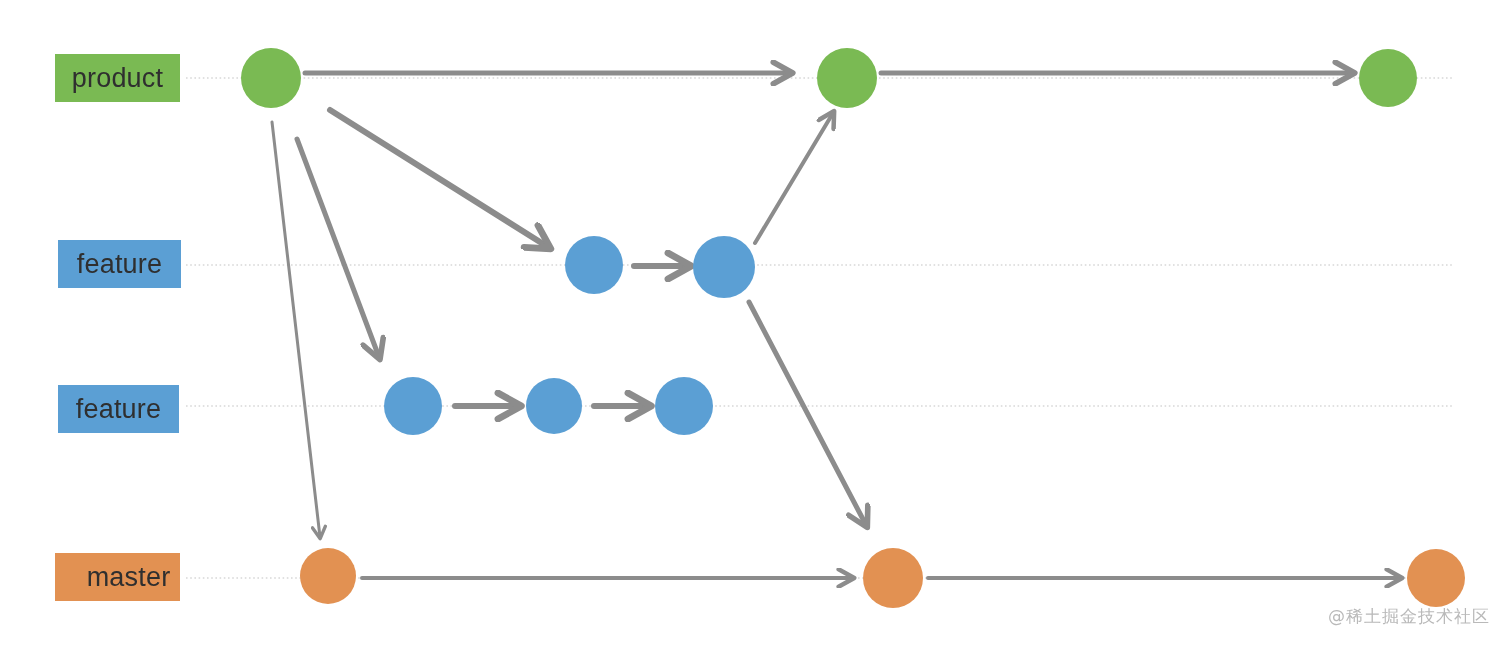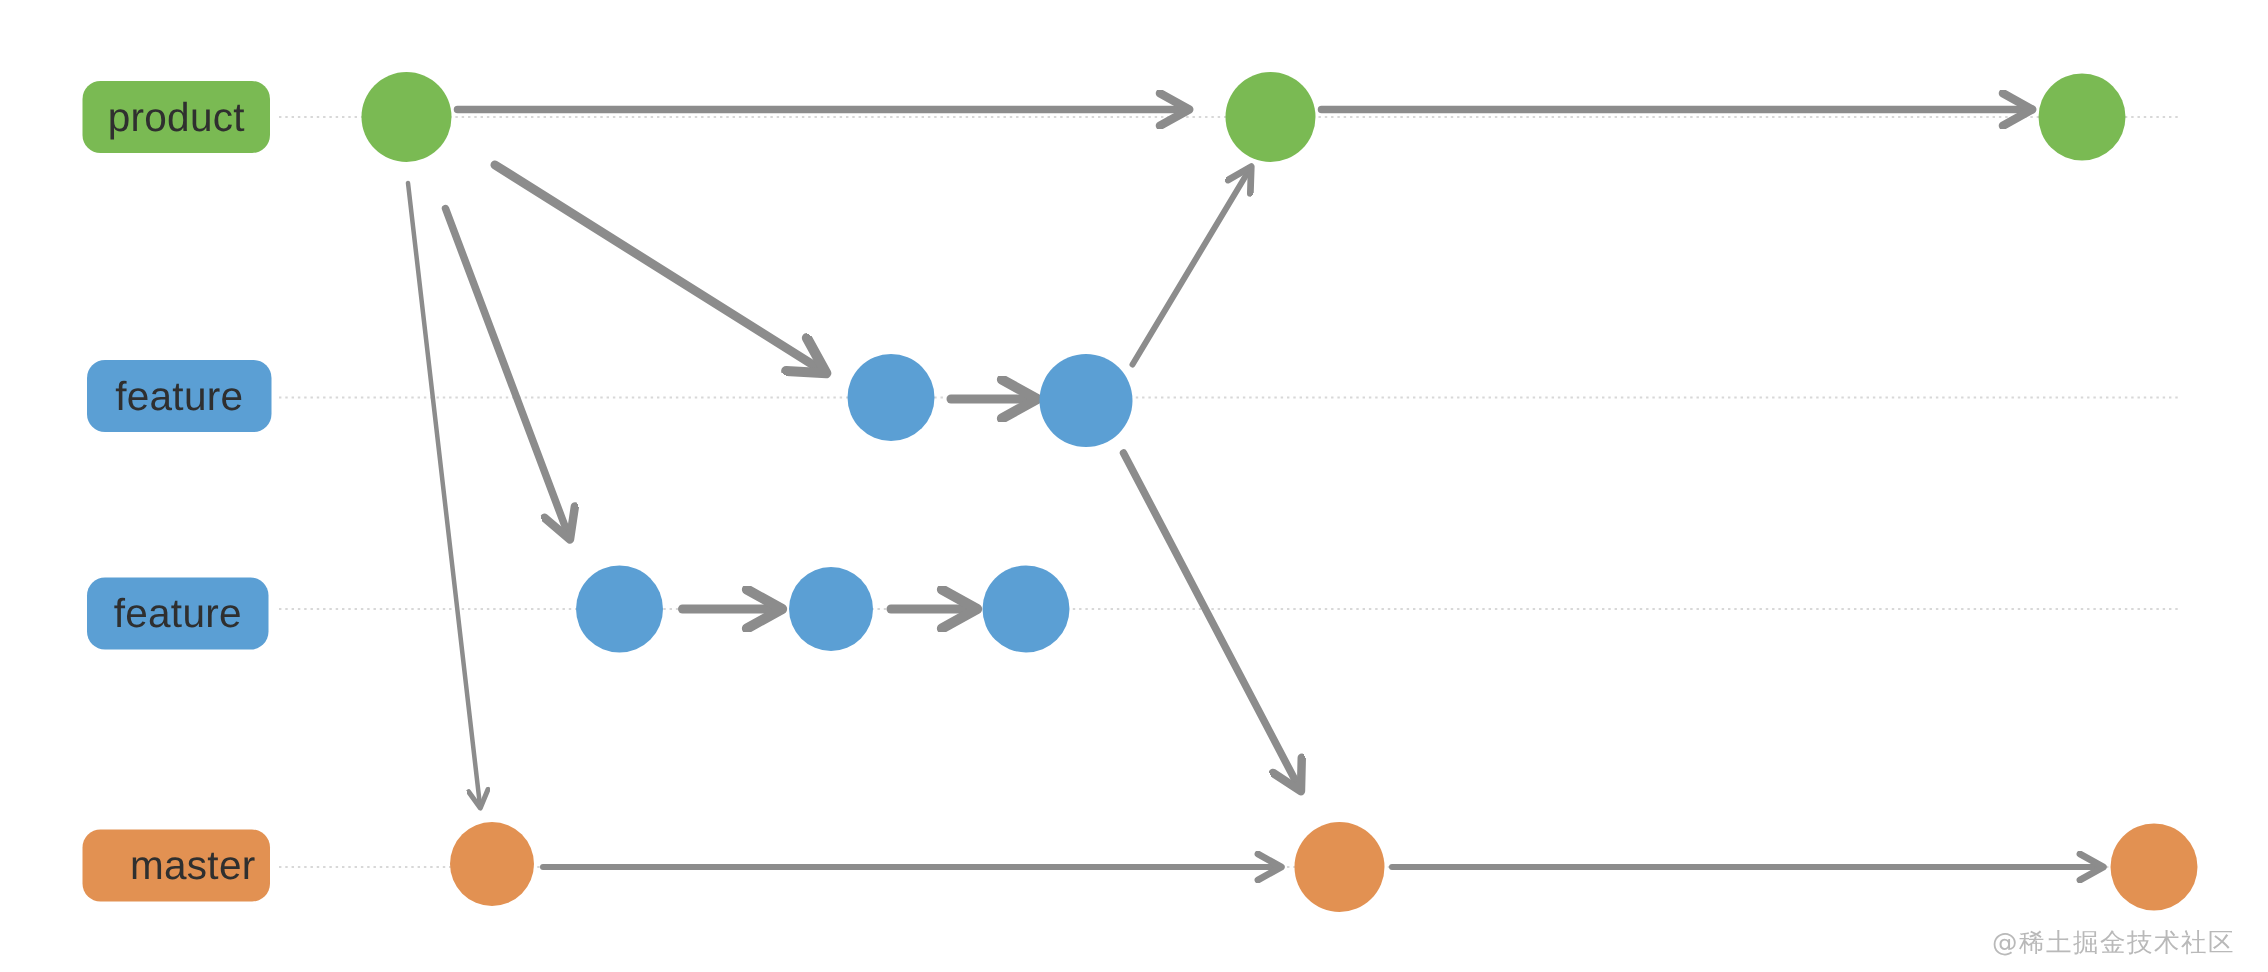--- a/index.html
+++ b/index.html
@@ -20,32 +20,32 @@
     left: 0;
     top: 0;
     width: 1512px;
     height: 648px;
   }
   .branch-label {
     position: absolute;
     display: flex;
     align-items: center;
     justify-content: center;
-    border-radius: 12px;
+    border-radius: 0;
     color: #2f2f2f;
     font-size: 27px;
     font-family: "Liberation Sans", sans-serif;
     letter-spacing: 0.2px;
     box-sizing: border-box;
     white-space: nowrap;
   }
   .watermark {
     position: absolute;
     right: 22px;
-    bottom: 8px;
+    bottom: 20px;
     color: #b9b9b9;
     font-size: 17px;
     font-family: "DejaVu Sans", sans-serif;
     letter-spacing: 1px;
     user-select: none;
   }
 </style>
 </head>
 <body>
 

